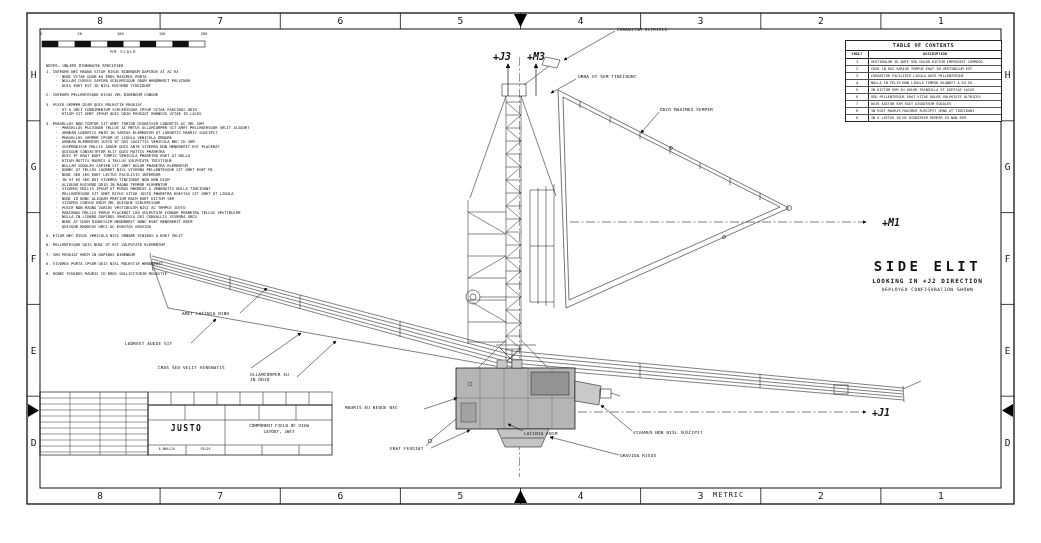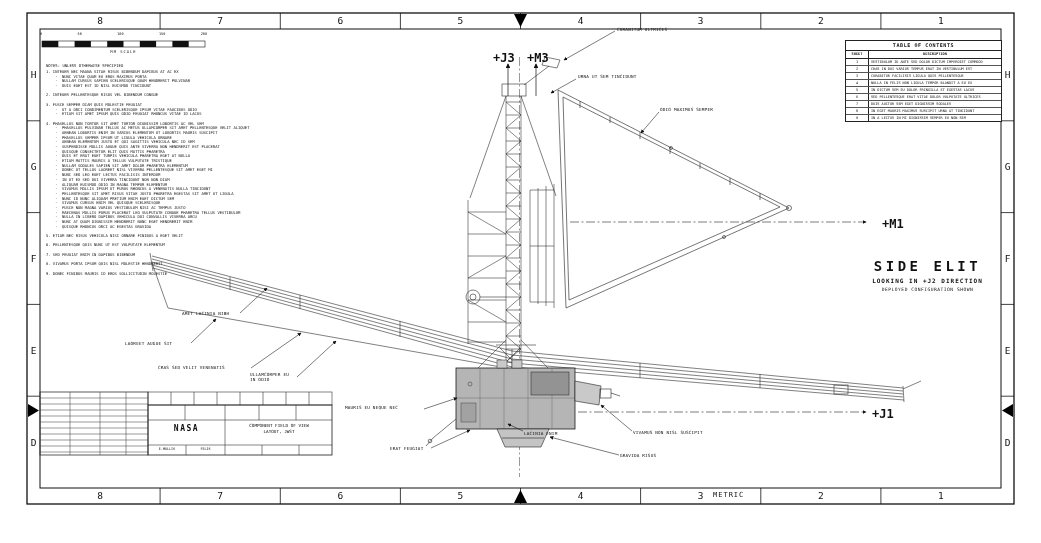--- a/index.html
+++ b/index.html
@@ -33,21 +33,21 @@
   .toc-row .c1{width:22px;border-right:.8px solid #222;text-align:center;}
   .toc-row .c2{flex:1;padding-left:2px;white-space:nowrap;overflow:hidden;}
 
   
   .notes-header{position:absolute;left:46px;top:63px;font-size:3.9px;white-space:pre;}
   .notes{position:absolute;left:46px;top:70px;width:310px;}
   .nline{height:4.7px;font-size:3.8px;line-height:4.7px;white-space:pre;}
 
   
   .co{position:absolute;font-size:4.3px;letter-spacing:.2px;white-space:pre-line;color:#111;}
-  .axis{position:absolute;font-size:12px;font-weight:bold;}
+  .axis{position:absolute;font-size:10px;font-weight:bold;font-style:italic;}
   .vt{position:absolute;left:845px;width:165px;text-align:center;}
   .vt-main{top:258px;font-size:14px;font-weight:bold;letter-spacing:3.5px;}
   .vt-sub1{top:277px;font-size:6px;font-weight:bold;letter-spacing:1px;}
   .vt-sub2{top:287px;font-size:4.6px;letter-spacing:.5px;}
 
   
   .tb-nasa{position:absolute;left:148px;top:424px;width:77px;text-align:center;font-size:8px;font-weight:bold;letter-spacing:1.5px;}
   .tb-title{position:absolute;left:226px;top:423px;width:106px;text-align:center;font-size:4.3px;line-height:5.6px;white-space:pre-line;}
   .tb-drawn{position:absolute;left:148px;top:447px;width:38px;text-align:center;font-size:3.4px;}
   .tb-checked{position:absolute;left:186px;top:447px;width:39px;text-align:center;font-size:3.4px;}
@@ -385,19 +385,19 @@
 
   <div class="axis" style="left:493px;top:51px;">+J3</div>
   <div class="axis" style="left:527px;top:51px;">+M3</div>
   <div class="axis" style="left:882px;top:217px;">+M1</div>
   <div class="axis" style="left:872px;top:407px;">+J1</div>
 
   <div class="vt vt-main">SIDE ELIT</div>
   <div class="vt vt-sub1">LOOKING IN +J2 DIRECTION</div>
   <div class="vt vt-sub2">DEPLOYED CONFIGURATION SHOWN</div>
 
-  <div class="tb-nasa">NASA</div>
+  <div class="tb-nasa">JUSTO</div>
   <div class="tb-title">COMPONENT FIELD OF VIEW
 LAYOUT, JWST</div>
   <div class="tb-drawn">E.MOLLIS</div>
   <div class="tb-checked">FELIS</div>
 
 </div>
 
 </body></html>

